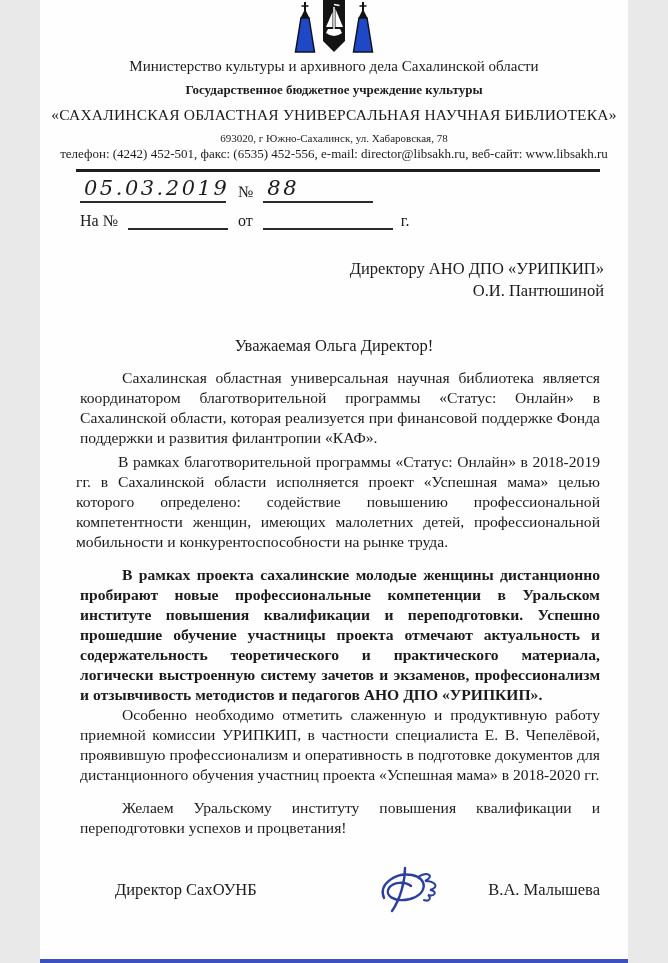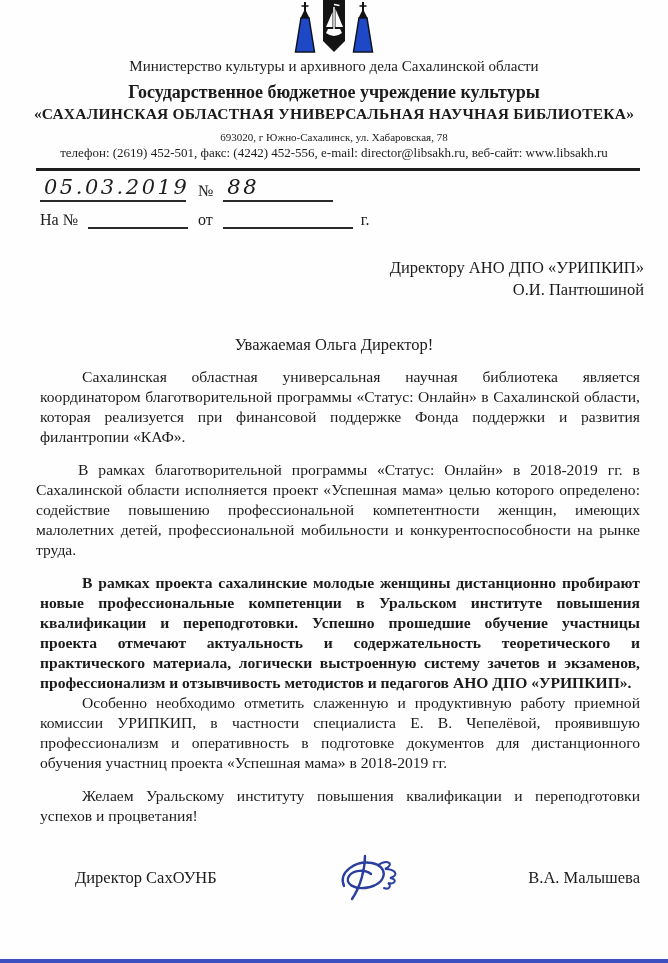--- a/index.html
+++ b/index.html
@@ -1,30 +1,30 @@
 <!DOCTYPE html>
 <html lang="ru"><head>
 <meta charset="utf-8">
 <style>
   html,body{margin:0;padding:0;background:#e9e9e9;}
   .page{
     position:relative;
-    width:668px;height:963px;
+    width:588px;height:963px;
     background:#fefefe;
     margin:0 auto;
     font-family:"Liberation Serif", serif;
     color:#1b1b1b;
     overflow:hidden;
   }
   
   .emblem{display:flex;justify-content:center;padding-top:0;}
   .h-line{text-align:center;}
   .h-ministry{font-size:15px;margin-top:4px;}
-  .h-orgtype{font-size:18px;font-weight:bold;margin-top:7px;}
-  .h-orgname{font-size:15.5px;font-weight:bold;margin-top:2px;letter-spacing:.2px;}
+  .h-orgtype{font-size:13px;font-weight:bold;margin-top:7px;}
+  .h-orgname{font-size:15.5px;font-weight:normal;margin-top:8px;letter-spacing:.2px;}
   .h-address{font-size:11px;margin-top:8px;}
   .h-contacts{font-size:13px;margin-top:2px;}
   .rule{border-top:3px solid #1d1d1d;margin:7px 28px 0 36px;}
   
   .ref{margin:4px 0 8px 40px;font-size:16px;}
   .ref-row1{display:flex;align-items:flex-end;}
   .hand{
     font-family:"DejaVu Serif", serif;
     font-style:italic;
     font-size:21px;
@@ -46,21 +46,21 @@
   .salutation{text-align:center;margin-top:34px;font-size:16.5px;}
   .body-text{
     margin:0;
     padding:0 28px 0 40px;
     font-size:15.6px;
     line-height:20px;
     text-align:justify;
     text-indent:42px;
   }
   .p1{margin-top:12px;}
-  .p2{margin-top:13px;padding-left:36px;}
+  .p2{margin-top:4px;padding-left:36px;}
   .p3{margin-top:13px;font-weight:bold;}
   .p4{margin-top:0;}
   .p5{margin-top:13px;}
   
   .sign-row{
     position:relative;
     margin-top:42px;
     padding:0 28px 0 75px;
     display:flex;
     justify-content:space-between;
@@ -94,21 +94,21 @@
       <path d="M49.5 9 L57 27 L49.5 27 Z" fill="#ffffff"></path>
       <path d="M46.5 12 L40 27 L46.5 27 Z" fill="#ffffff"></path>
       <line x1="48" y1="4.5" x2="53.5" y2="5.5" stroke="#ffffff" stroke-width="1.5"></line>
     </svg>
   </div>
 
   <div class="h-line h-ministry">Министерство культуры и архивного дела Сахалинской области</div>
   <div class="h-line h-orgtype">Государственное бюджетное учреждение культуры</div>
   <div class="h-line h-orgname">«САХАЛИНСКАЯ ОБЛАСТНАЯ УНИВЕРСАЛЬНАЯ НАУЧНАЯ БИБЛИОТЕКА»</div>
   <div class="h-line h-address">693020, г Южно-Сахалинск, ул. Хабаровская, 78</div>
-  <div class="h-line h-contacts">телефон: (2619) 452-501, факс: (4242) 452-556, e-mail: director@libsakh.ru, веб-сайт: www.libsakh.ru</div>
+  <div class="h-line h-contacts">телефон: (4242) 452-501, факс: (6535) 452-556, e-mail: director@libsakh.ru, веб-сайт: www.libsakh.ru</div>
 
   <div class="rule"></div>
 
   <div class="ref">
     <div class="ref-row1">
       <span class="hand u-cell u-date">05.03.2019</span>
       <span class="no-sign">№</span>
       <span class="hand u-cell u-num">88</span>
     </div>
     <div class="ref-row2">
@@ -123,21 +123,21 @@
   <div class="addressee">
     <div>Директору АНО ДПО «УРИПКИП»</div>
     <div>О.И. Пантюшиной</div>
   </div>
 
   <div class="salutation">Уважаемая Ольга Директор!</div>
 
   <p class="body-text p1">Сахалинская областная универсальная научная библиотека является координатором благотворительной программы «Статус: Онлайн» в Сахалинской области, которая реализуется при финансовой поддержке Фонда поддержки и развития филантропии «КАФ».</p>
   <p class="body-text p2">В рамках благотворительной программы «Статус: Онлайн» в 2018-2019 гг. в Сахалинской области исполняется проект «Успешная мама» целью которого определено: содействие повышению профессиональной компетентности женщин, имеющих малолетних детей, профессиональной мобильности и конкурентоспособности на рынке труда.</p>
   <p class="body-text p3">В рамках проекта сахалинские молодые женщины дистанционно пробирают новые профессиональные компетенции в Уральском институте повышения квалификации и переподготовки. Успешно прошедшие обучение участницы проекта отмечают актуальность и содержательность теоретического и практического материала, логически выстроенную систему зачетов и экзаменов, профессионализм и отзывчивость методистов и педагогов АНО ДПО «УРИПКИП».</p>
-  <p class="body-text p4">Особенно необходимо отметить слаженную и продуктивную работу приемной комиссии УРИПКИП, в частности специалиста Е. В. Чепелёвой, проявившую профессионализм и оперативность в подготовке документов для дистанционного обучения участниц проекта «Успешная мама» в 2018-2019 гг.</p>
+  <p class="body-text p4">Особенно необходимо отметить слаженную и продуктивную работу приемной комиссии УРИПКИП, в частности специалиста Е. В. Чепелёвой, проявившую профессионализм и оперативность в подготовке документов для дистанционного обучения участниц проекта «Успешная мама» в 2018-2020 гг.</p>
   <p class="body-text p5">Желаем Уральскому институту повышения квалификации и переподготовки успехов и процветания!</p>
 
   <div class="sign-row">
     <span>Директор СахОУНБ</span>
     <span class="sig-scribble">
       <svg width="86" height="56" viewBox="0 0 86 56" fill="none" aria-hidden="true">
         <path d="M12 34 C6 20 24 8 40 11 C56 14 56 30 38 35 C22 39 12 31 17 24 C21 18 33 17 39 22" stroke="#2b3f9e" stroke-width="2.4" stroke-linecap="round"></path>
         <path d="M33 4 C33 16 29 34 20 47" stroke="#2b3f9e" stroke-width="2.4" stroke-linecap="round"></path>
         <path d="M46 13 C56 7 63 12 53 17 C63 17 68 23 58 26 C66 27 63 33 56 31 C60 34 57 38 52 36" stroke="#2b3f9e" stroke-width="2" stroke-linecap="round"></path>
       </svg>

